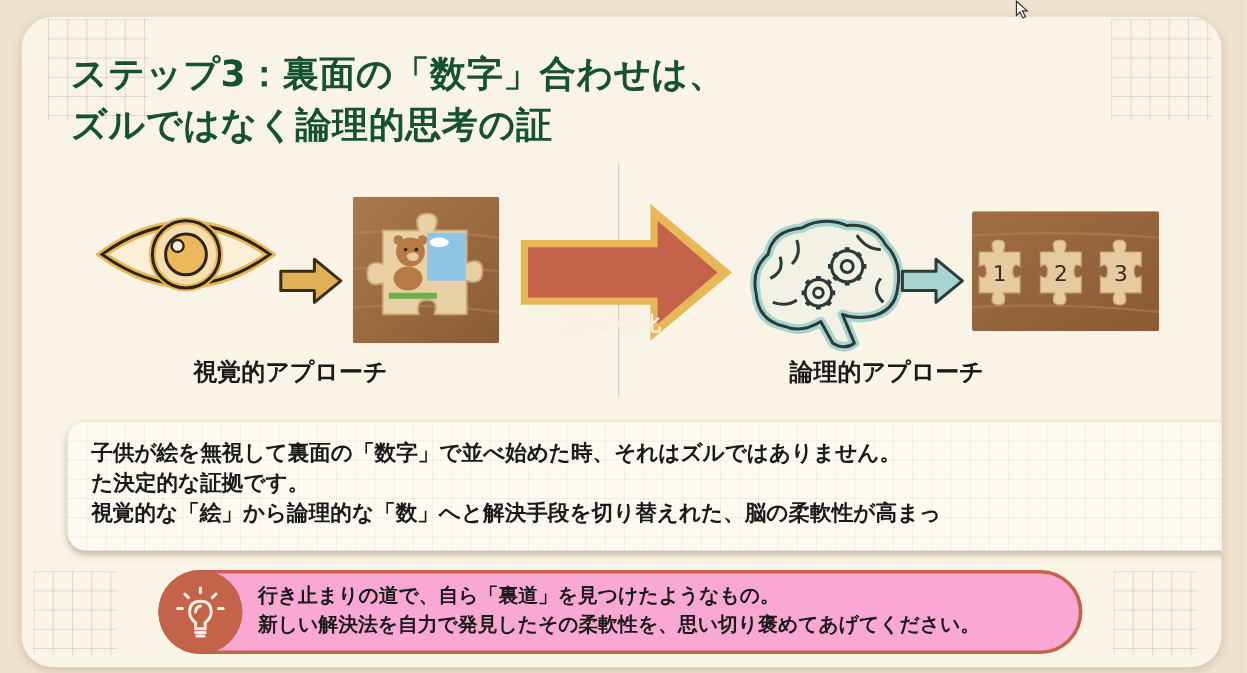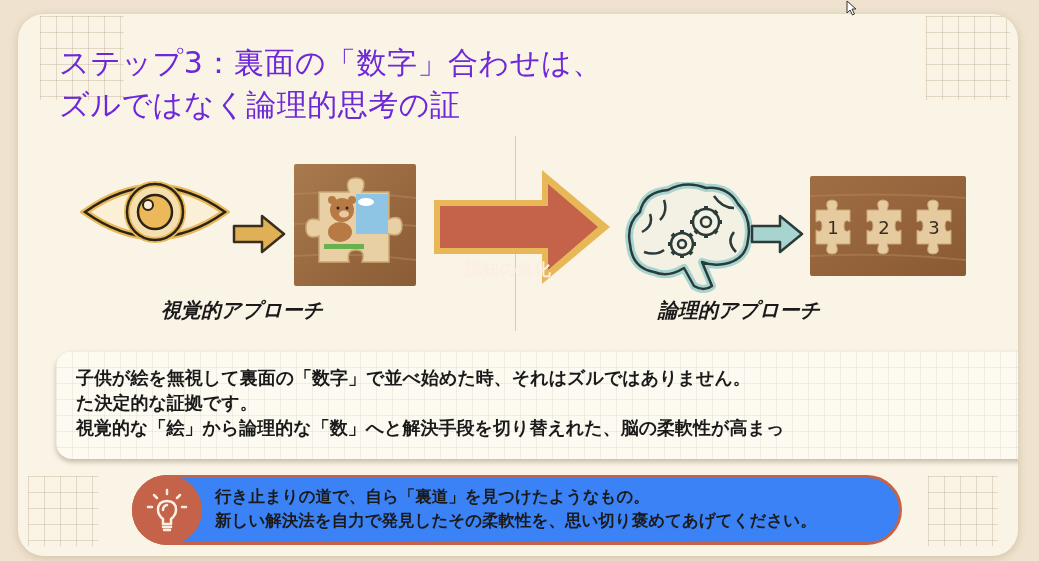--- a/index.html
+++ b/index.html
@@ -28,23 +28,23 @@
   }
   .grid-tl { left: 22px; top: 2px; width: 84px; height: 84px; }
   .grid-tr { right: 8px; top: 2px; width: 84px; height: 84px; }
   .grid-bl { left: 10px; bottom: 10px; width: 70px; height: 70px; }
   .grid-br { right: 20px; bottom: 10px; width: 70px; height: 70px; }
 
   .title {
     position: absolute;
     left: 41px; top: 28px;
     font-size: 30px;
-    font-weight: normal;
+    font-weight: bold;
     line-height: 42px;
-    color: #6d28d9;
+    color: #14532d;
     letter-spacing: 0.5px;
   }
   .badge {
     position: absolute;
     left: 662px; top: 27px;
     width: 302px; height: 36px;
     background: #c4634a;
     border-radius: 18px;
     color: #fbf1e6;
     font-size: 15px;
@@ -78,21 +78,20 @@
     color: #fbefe2;
     font-size: 17px;
     font-weight: bold;
     margin-top: 44px;
   }
   .label {
     position: absolute;
     font-size: 20px;
     font-weight: bold;
     color: #1a1a1a;
-    font-style: italic;
   }
   .label-visual { left: 143px; top: 283px; }
   .label-logical { left: 640px; top: 283px; }
 
   .desc-box {
     position: absolute;
     left: 38px; top: 337px;
     width: 1038px; height: 108px;
     background-color: #fdfaf2;
     background-image:
@@ -106,21 +105,21 @@
     font-weight: bold;
     line-height: 25px;
     color: #1a1a1a;
   }
   .tip-box {
     position: absolute;
     left: 114px; top: 461px;
     width: 770px; height: 70px;
     border: 3px solid #c4634a;
     border-radius: 35px;
-    background: #3b82f6;
+    background: #f9a8d4;
   }
   .tip-icon {
     position: absolute;
     left: 0; top: -3px;
     width: 70px; height: 70px;
     border-radius: 50%;
     background: #c4634a;
     margin-left: -3px;
   }
   .tip-text {

